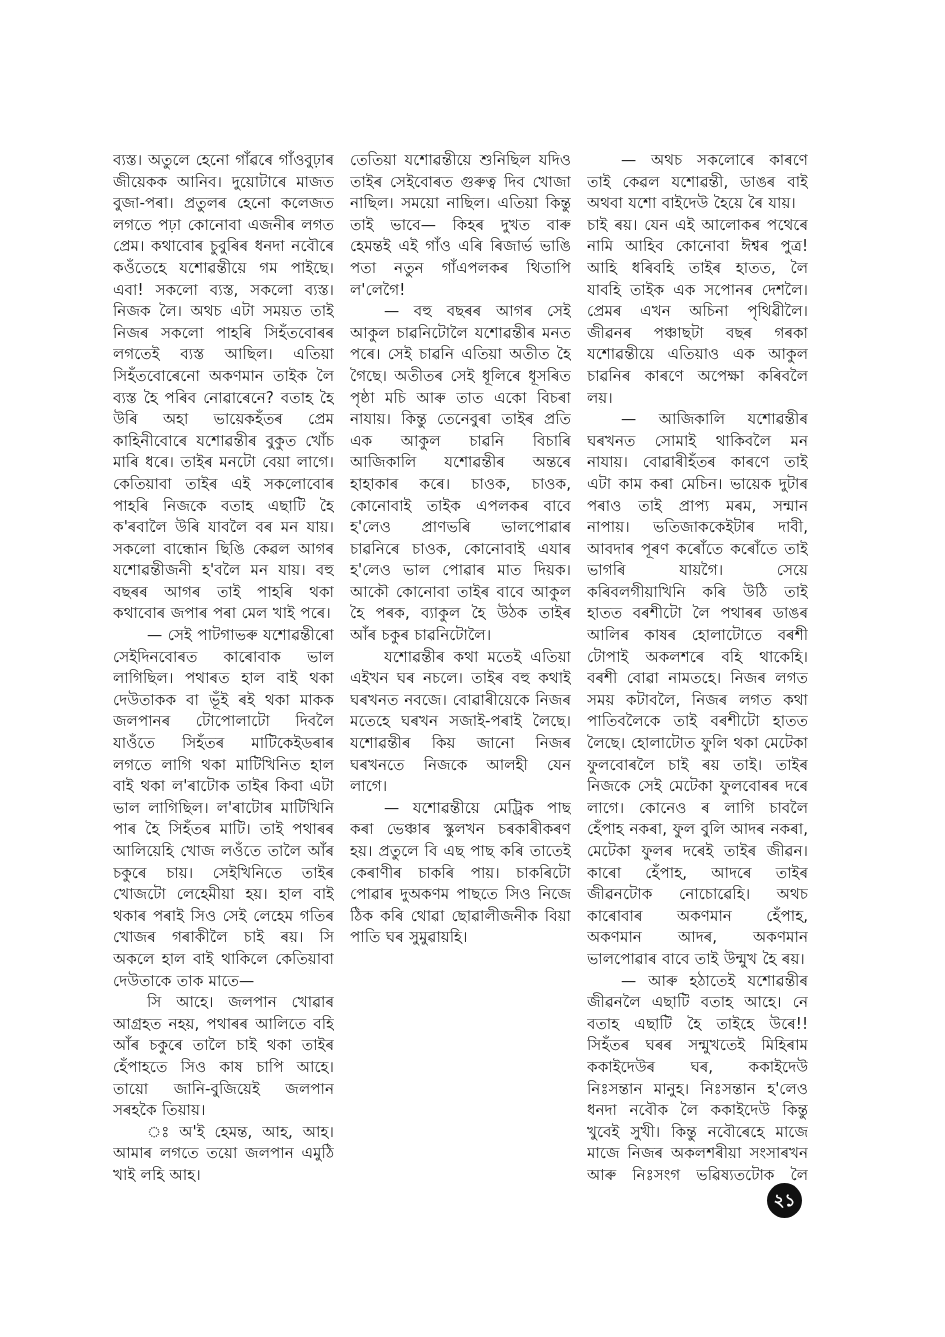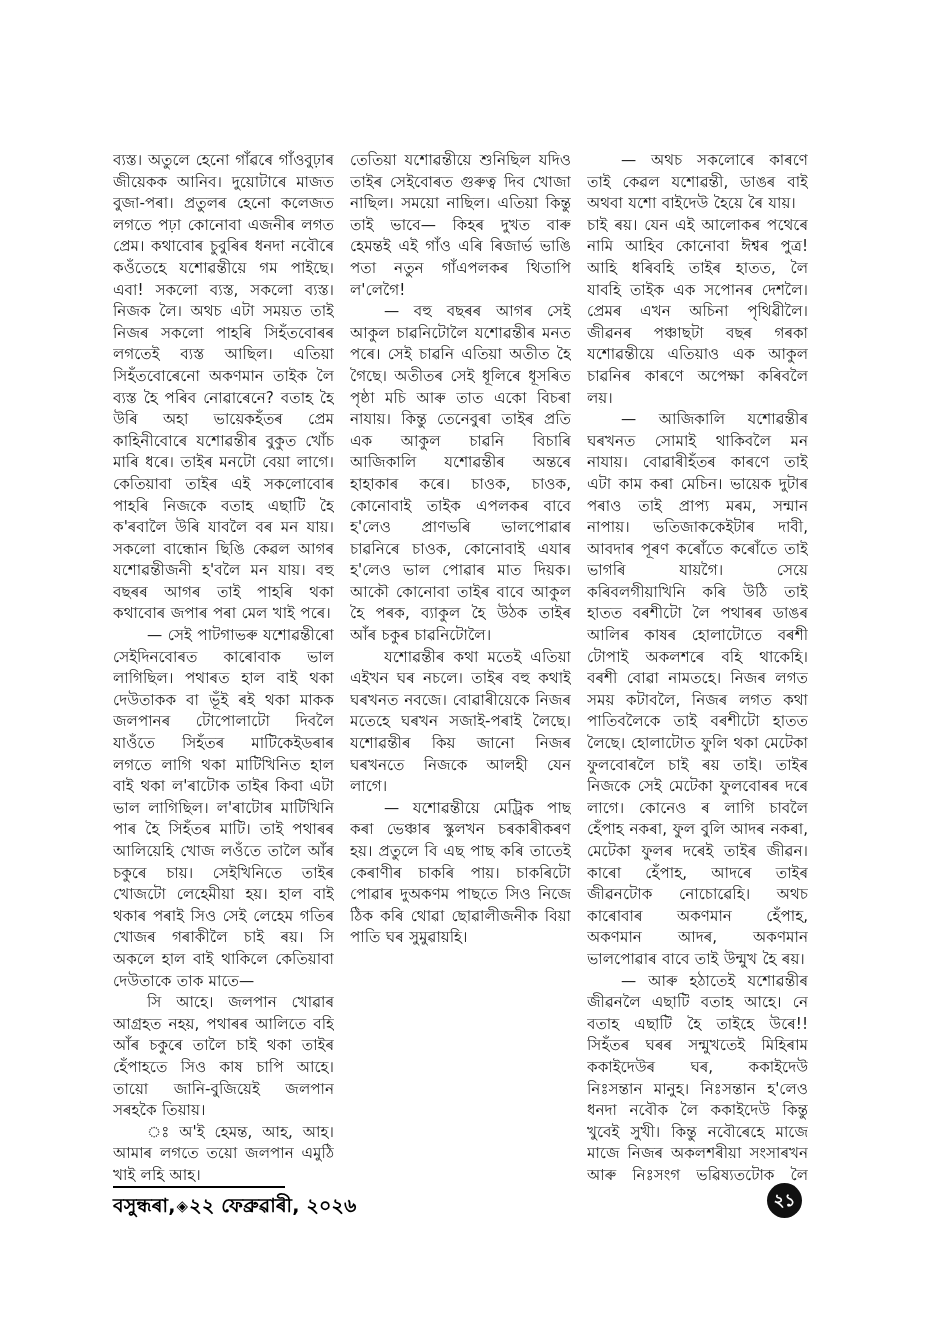--- a/index.html
+++ b/index.html
@@ -101,24 +101,18 @@
         <p class="para indent">— যশোৱন্তীয়ে মেট্ৰিক পাছ কৰা ভেঞ্চাৰ স্কুলখন চৰকাৰীকৰণ হয়। প্ৰতুলে বি এছ পাছ কৰি তাতেই কেৰাণীৰ চাকৰি পায়। চাকৰিটো পোৱাৰ দুঅকণম পাছতে সিও নিজে ঠিক কৰি থোৱা ছোৱালীজনীক বিয়া পাতি ঘৰ সুমুৱায়হি।</p>
       </div>
       <div class="col">
         <p class="para indent">— অথচ সকলোৰে কাৰণে তাই কেৱল যশোৱন্তী, ডাঙৰ বাই অথবা যশো বাইদেউ হৈয়ে ৰৈ যায়।</p>
         <p class="para">চাই ৰয়। যেন এই আলোকৰ পথেৰে নামি আহিব কোনোবা ঈশ্বৰ পুত্ৰ! আহি ধৰিবহি তাইৰ হাতত, লৈ যাবহি তাইক এক সপোনৰ দেশলৈ। প্ৰেমৰ এখন অচিনা পৃথিৱীলৈ। জীৱনৰ পঞ্চাছটা বছৰ গৰকা যশোৱন্তীয়ে এতিয়াও এক আকুল চাৱনিৰ কাৰণে অপেক্ষা কৰিবলৈ লয়।</p>
         <p class="para indent">— আজিকালি যশোৱন্তীৰ ঘৰখনত সোমাই থাকিবলৈ মন নাযায়। বোৱাৰীহঁতৰ কাৰণে তাই এটা কাম কৰা মেচিন। ভায়েক দুটাৰ পৰাও তাই প্ৰাপ্য মৰম, সন্মান নাপায়। ভতিজাককেইটাৰ দাবী, আবদাৰ পূৰণ কৰোঁতে কৰোঁতে তাই ভাগৰি যায়গৈ। সেয়ে কৰিবলগীয়াখিনি কৰি উঠি তাই হাতত বৰশীটো লৈ পথাৰৰ ডাঙৰ আলিৰ কাষৰ হোলাটোতে বৰশী টোপাই অকলশৰে বহি থাকেহি। বৰশী বোৱা নামতহে। নিজৰ লগত সময় কটাবলৈ, নিজৰ লগত কথা পাতিবলৈকে তাই বৰশীটো হাতত লৈছে। হোলাটোত ফুলি থকা মেটেকা ফুলবোৰলৈ চাই ৰয় তাই। তাইৰ নিজকে সেই মেটেকা ফুলবোৰৰ দৰে লাগে। কোনেও ৰ লাগি চাবলৈ হেঁপাহ নকৰা, ফুল বুলি আদৰ নকৰা, মেটেকা ফুলৰ দৰেই তাইৰ জীৱন। কাৰো হেঁপাহ, আদৰে তাইৰ জীৱনটোক নোচোৱেহি। অথচ কাৰোবাৰ অকণমান হেঁপাহ, অকণমান আদৰ, অকণমান ভালপোৱাৰ বাবে তাই উন্মুখ হৈ ৰয়।</p>
         <p class="para indent">— আৰু হঠাতেই যশোৱন্তীৰ জীৱনলৈ এছাটি বতাহ আহে। নে বতাহ এছাটি হৈ তাইহে উৰে!! সিহঁতৰ ঘৰৰ সন্মুখতেই মিহিৰাম ককাইদেউৰ ঘৰ, ককাইদেউ নিঃসন্তান মানুহ। নিঃসন্তান হ'লেও ধনদা নবৌক লৈ ককাইদেউ কিন্তু খুবেই সুখী। কিন্তু নবৌৰেহে মাজে মাজে নিজৰ অকলশৰীয়া সংসাৰখন আৰু নিঃসংগ ভৱিষ্যতটোক লৈ চিন্তা কৰি থাকে। অৱশেষত ধনদা নবৌৰ সেই চিন্তা দূৰ হ'ল। নবৌৰ বায়েকৰ তিনিটা ল'ৰা। তিনিওটাই ডেকা হ'ল। তাৰে সৰুটো ডেকাক একেবাৰে নিগাজিকৈ ঘৰ মাটিৰ উত্তৰাধিকাৰী কৰি দি নবৌহঁতৰ লগতে থাকিবলৈ ধনদা নবৌ আৰু মিহিৰাম ককাইদেউৱে লৈ আনিলে। পলাশ সাতাইছ বছৰীয়া এক চঞ্চল ডেকা। গাঁৱৰে স্কুলখনতে সি শিক্ষক হিচাপে নতুনকৈ যোগদান কৰিছে। তাৰ চাকৰিও এইখন গাঁৱতে হোৱাৰ সূত্ৰে সি মাহীয়েকৰ ঘৰখনতে স্থায়ীভাৱে থকাৰ সুবিধা পালে।</p>
       </div>
     </div>
 
-  <div class="footer">
-    <div class="footer-rule"></div>
-    <div class="footer-text">
-      <span>বসুন্ধৰা,</span><span class="ornament">◈</span><span>২২ ফেব্ৰুৱাৰী, ২০২৬</span>
-    </div>
-  </div>
 
   <div class="page-number-badge" style="background: rgb(17, 17, 17);">
     <span>২১</span>
   </div>
 
 </div>
 
 </body></html>

